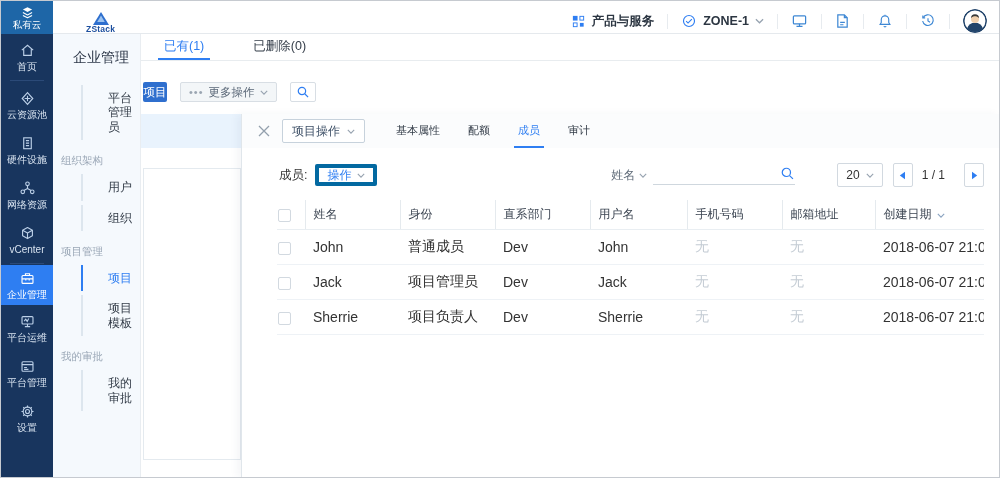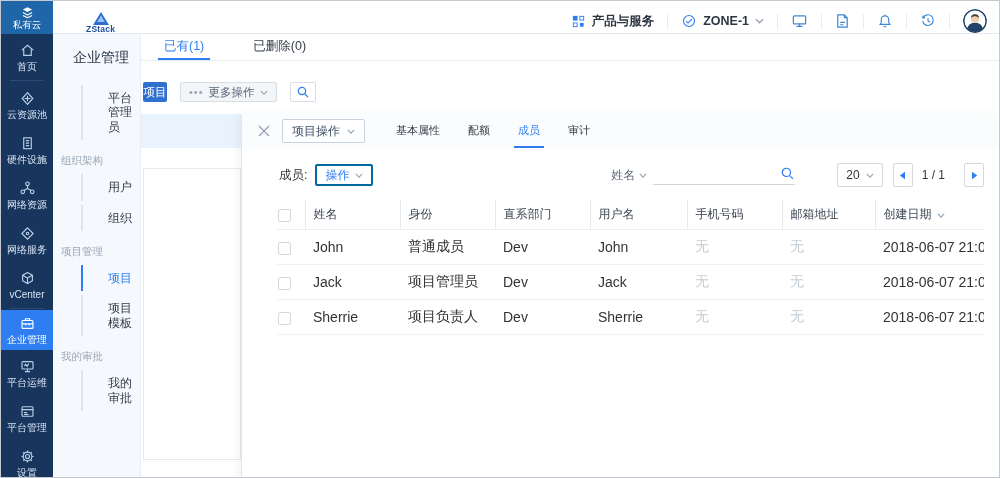--- a/index.html
+++ b/index.html
@@ -58,21 +58,21 @@
   .panel { position:absolute; left:100px; right:0; top:80px; bottom:0; background:#fff; border-left:1px solid #e0e6eb; box-shadow:-4px 0 8px rgba(40,60,90,.05); }
   .panel-head { height:34px; display:flex; align-items:stretch; padding-left:15px; background:#fbfcfd; }
   .p-close { align-self:center; width:14px; height:14px; cursor:pointer; display:flex; }
   .btn-actions { align-self:center; margin-left:11px; height:24px; padding:0 9px; background:#fff; border:1px solid #c7d2dc; border-radius:2px; color:#3f5168; font-size:12px; display:flex; align-items:center; gap:7px; cursor:pointer; }
   .p-tabs { display:flex; margin-left:17px; }
   .p-tab { font-size:11px; color:#333c48; padding:0 4px; margin:0 10px; display:flex; align-items:center; border-bottom:2px solid transparent; cursor:pointer; }
   .p-tab.active { color:#2e7ef2; border-bottom-color:#2e7ef2; }
 
   .member-bar { margin-top:15px; padding:0 15px 0 37px; height:24px; display:flex; align-items:center; }
   .m-label { font-size:12.5px; color:#333; }
-  .btn-op { margin-left:8px; height:22px; padding:0 8px; background:#fff; border:2px solid #0369a1; border-radius:2px; color:#2e7ef2; font-size:12px; display:flex; align-items:center; gap:6px; cursor:pointer; }
+  .btn-op { margin-left:8px; height:22px; padding:0 8px; background:#fff; border:4px solid #0369a1; border-radius:2px; color:#2e7ef2; font-size:12px; display:flex; align-items:center; gap:6px; cursor:pointer; }
   .m-right { margin-left:auto; display:flex; align-items:center; }
   .f-label { font-size:12px; color:#5c6876; display:flex; align-items:center; gap:4px; cursor:pointer; }
   .f-input-wrap { position:relative; width:142px; margin-left:6px; border-bottom:1px solid #cfd7de; height:20px; }
   .f-input { width:118px; height:18px; border:none; outline:none; background:transparent; font-size:12px; color:#333; }
   .f-mag { position:absolute; right:0; bottom:3px; cursor:pointer; display:flex; }
   .btn-psize { margin-left:42px; height:24px; padding:0 8px; background:#fff; border:1px solid #d2d9e0; border-radius:2px; color:#333; font-size:12px; display:flex; align-items:center; gap:6px; cursor:pointer; }
   .btn-pg { margin-left:10px; width:20px; height:24px; background:#fff; border:1px solid #d2d9e0; border-radius:2px; display:flex; align-items:center; justify-content:center; cursor:pointer; }
   .pg-info { font-size:12px; color:#333; margin:0 9px; }
 
   table.members { margin:13px 15px 0 35px; width:calc(100% - 50px); border-collapse:collapse; table-layout:fixed; }
@@ -131,29 +131,20 @@
       <div class="s-item">
         <span>
             <svg width="17" height="17" viewBox="0 0 18 18" fill="none" stroke-width="1.2">
               <circle cx="9" cy="4" r="1.9"></circle>
               <circle cx="4" cy="12.5" r="1.9"></circle>
               <circle cx="14" cy="12.5" r="1.9"></circle>
               <path d="M9 6v3M9 9l-3.8 2.2M9 9l3.8 2.2"></path>
             </svg>
           </span>
         <span class="s-label">网络资源</span>
-      </div>
-      <div class="s-item">
-        <span>
-            <svg width="17" height="17" viewBox="0 0 18 18" fill="none" stroke-width="1.2">
-              <path d="M9 3 15 9 9 15 3 9Z"></path>
-              <circle cx="9" cy="9" r="1.3"></circle>
-            </svg>
-          </span>
-        <span class="s-label">网络服务</span>
       </div>
       <div class="s-item">
         <span>
             <svg width="17" height="17" viewBox="0 0 18 18" fill="none" stroke-width="1.2" stroke-linejoin="round">
               <path d="M9 2.6l5.2 2.9v6L9 14.4 3.8 11.5v-6Z"></path>
               <path d="M3.8 5.5 9 8.4l5.2-2.9M9 8.4v6"></path>
             </svg>
           </span>
         <span class="s-label">vCenter</span>
       </div>

